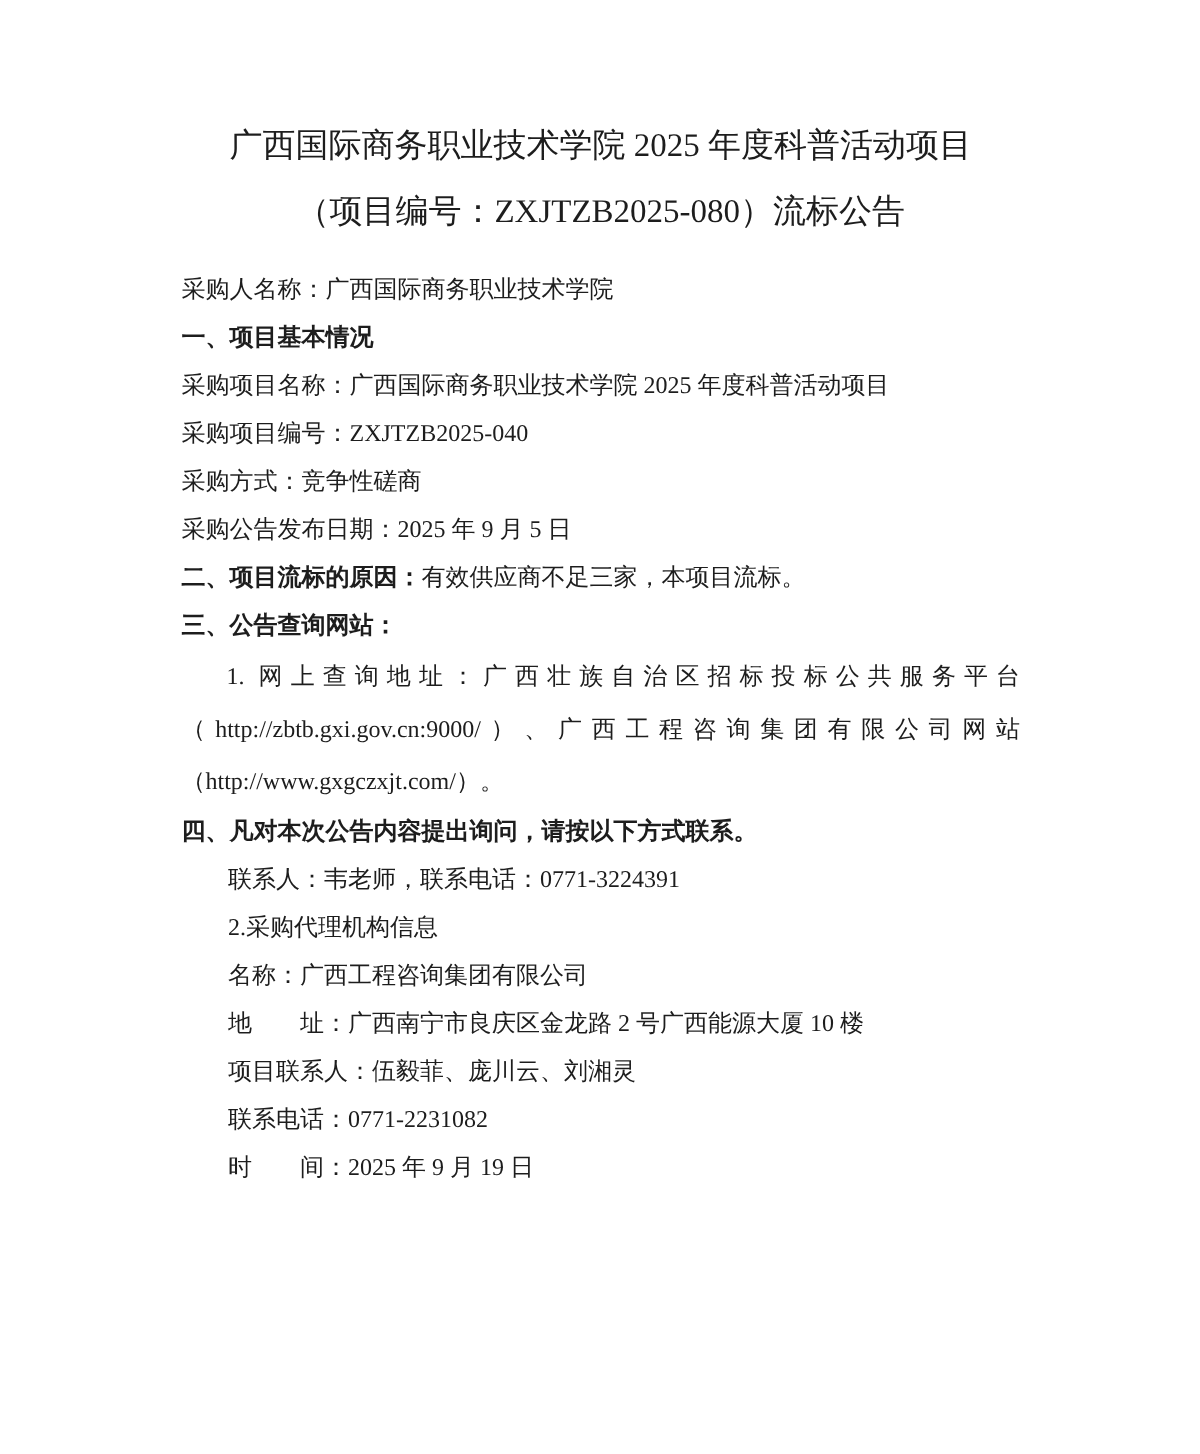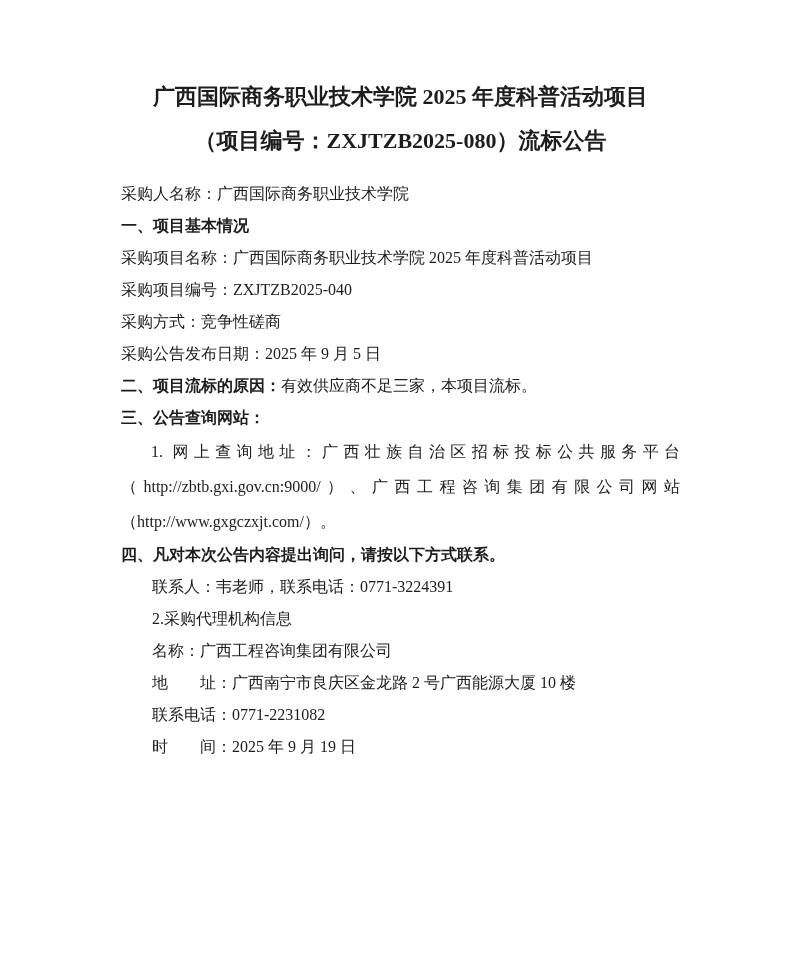--- a/index.html
+++ b/index.html
@@ -13,21 +13,21 @@
     height: 969px;
     background: #ffffff;
     color: #1d1d1d;
     font-family: "Liberation Serif", "DejaVu Serif", serif;
     box-sizing: border-box;
     padding: 75px 120px 0 121px;
     overflow: hidden;
   }
   .doc-title {
     font-size: 22px;
-    font-weight: bold;
+    font-weight: normal;
     text-align: center;
     line-height: 44px;
     margin: 0;
   }
   .doc-body {
     margin-top: 15px;
     font-size: 16px;
   }
   .line {
     margin: 0;
@@ -70,17 +70,18 @@
     <p class="line heading">三、公告查询网站：</p>
     <p class="justify-para">1. 网上查询地址：广西壮族自治区招标投标公共服务平台（http://zbtb.gxi.gov.cn:9000/）、广西工程咨询集团有限公司网站（http://www.gxgczxjt.com/）。</p>
 
     <p class="line heading">四、凡对本次公告内容提出询问，请按以下方式联系。</p>
 
     <p class="line indent">联系人：韦老师，联系电话：0771-3224391</p>
 
     <p class="line indent">2.采购代理机构信息</p>
     <p class="line indent">名称：广西工程咨询集团有限公司</p>
     <p class="line indent">地　　址：广西南宁市良庆区金龙路 2 号广西能源大厦 10 楼</p>
+    <p class="line indent">项目联系人：伍毅菲、庞川云、刘湘灵</p>
     <p class="line indent">联系电话：0771-2231082</p>
     <p class="line indent">时　　间：2025 年 9 月 19 日</p>
 
   </div>
 </div>
 
 </body></html>

